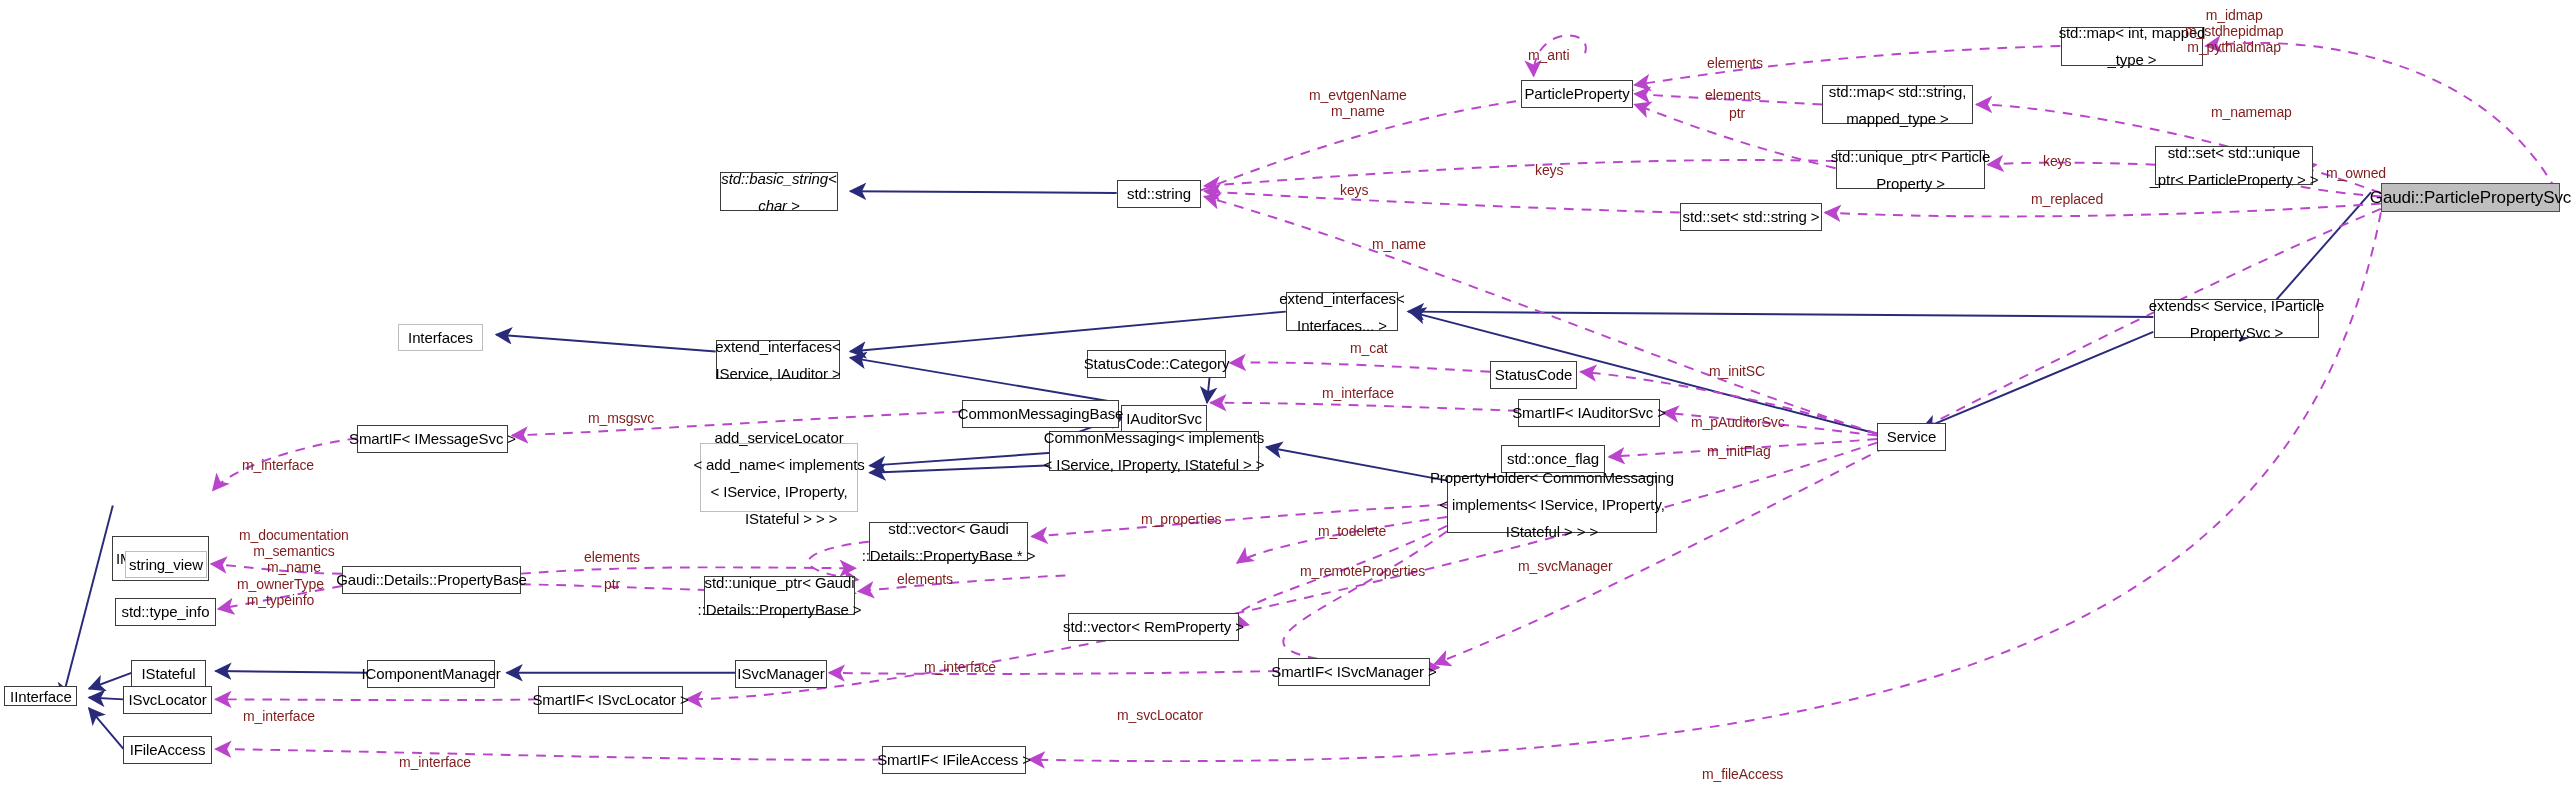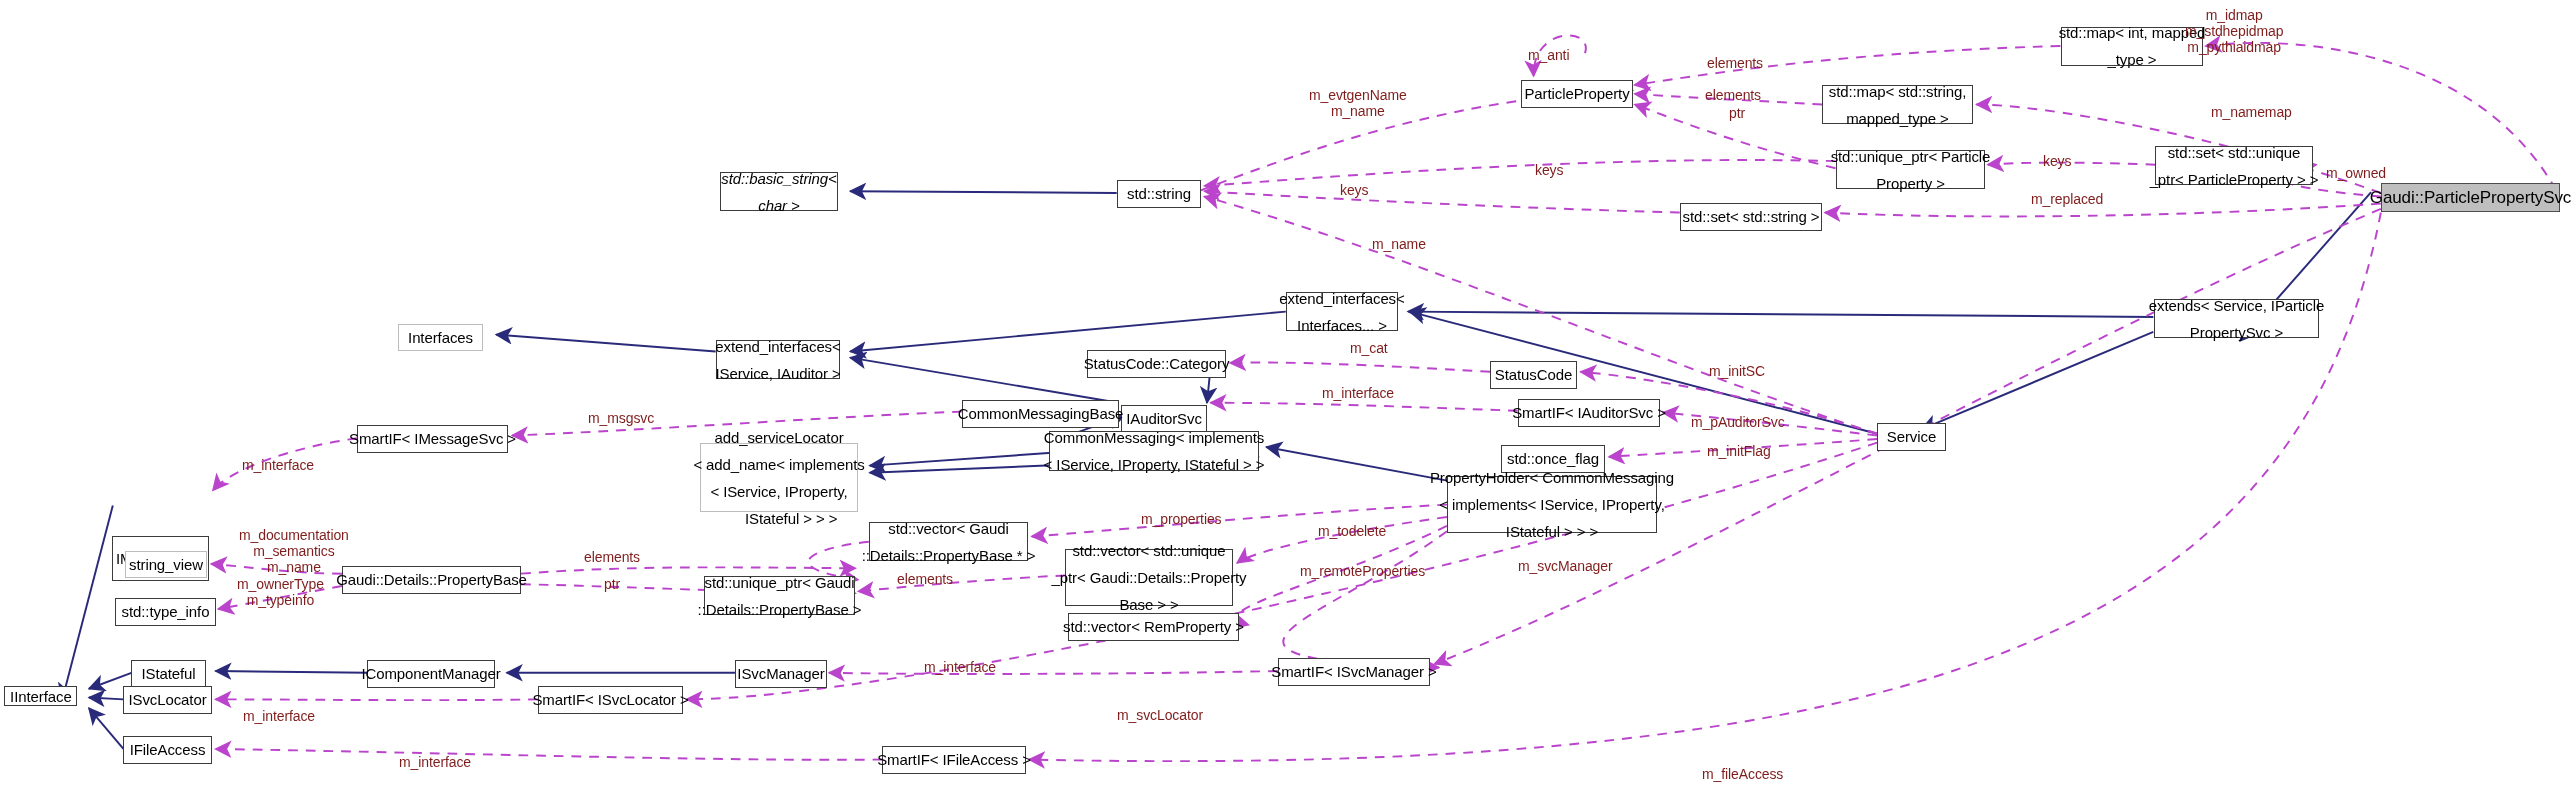--- a/index.html
+++ b/index.html
@@ -157,23 +157,20 @@
       IStateful &gt; &gt; &gt;</div>
     <div class="node" style="left: 1501px; top: 445px; width: 104px; height: 27.5px;">std::once_flag</div>
     <div class="node" style="left: 1447px; top: 476px; width: 210px; height: 57px;">PropertyHolder&lt; CommonMessaging
 &lt; implements&lt; IService, IProperty,
 IStateful &gt; &gt; &gt;</div>
     <div class="node" style="left: 112px; top: 492px; width: 97px; height: 45px; margin-top: 44px;">IMessageSvc</div>
     <div class="node" style="left: 869px; top: 522px; width: 159px; height: 39px;">std::vector&lt; Gaudi
 ::Details::PropertyBase * &gt;</div>
     <div class="node light" style="left: 125px; top: 551px; width: 82px; height: 26.6px;">string_view</div>
     <div class="node" style="left: 342px; top: 566px; width: 179px; height: 27.5px;">Gaudi::Details::PropertyBase</div>
-    <div class="node" style="left: 1065px; top: 549px; width: 168px; height: 57px;">std::vector&lt; std::unique
-_ptr&lt; Gaudi::Details::Property
-Base &gt; &gt;</div>
     <div class="node" style="left: 704px; top: 576px; width: 151px; height: 39px;">std::unique_ptr&lt; Gaudi
 ::Details::PropertyBase &gt;</div>
     <div class="node" style="left: 115px; top: 598px; width: 101px; height: 27.5px;">std::type_info</div>
     <div class="node" style="left: 1068px; top: 613px; width: 171px; height: 27.5px;">std::vector&lt; RemProperty &gt;</div>
     <div class="node" style="left: 131px; top: 660px; width: 75px; height: 26.6px;">IStateful</div>
     <div class="node" style="left: 367px; top: 660px; width: 128px; height: 27.5px;">IComponentManager</div>
     <div class="node" style="left: 735px; top: 660px; width: 92px; height: 27.5px;">ISvcManager</div>
     <div class="node" style="left: 1278px; top: 658px; width: 152px; height: 27.5px;">SmartIF&lt; ISvcManager &gt;</div>
     <div class="node" style="left: 4.4px; top: 686px; width: 73px; height: 20px;">IInterface</div>
     <div class="node" style="left: 123px; top: 686px; width: 89px; height: 27.5px;">ISvcLocator</div>

